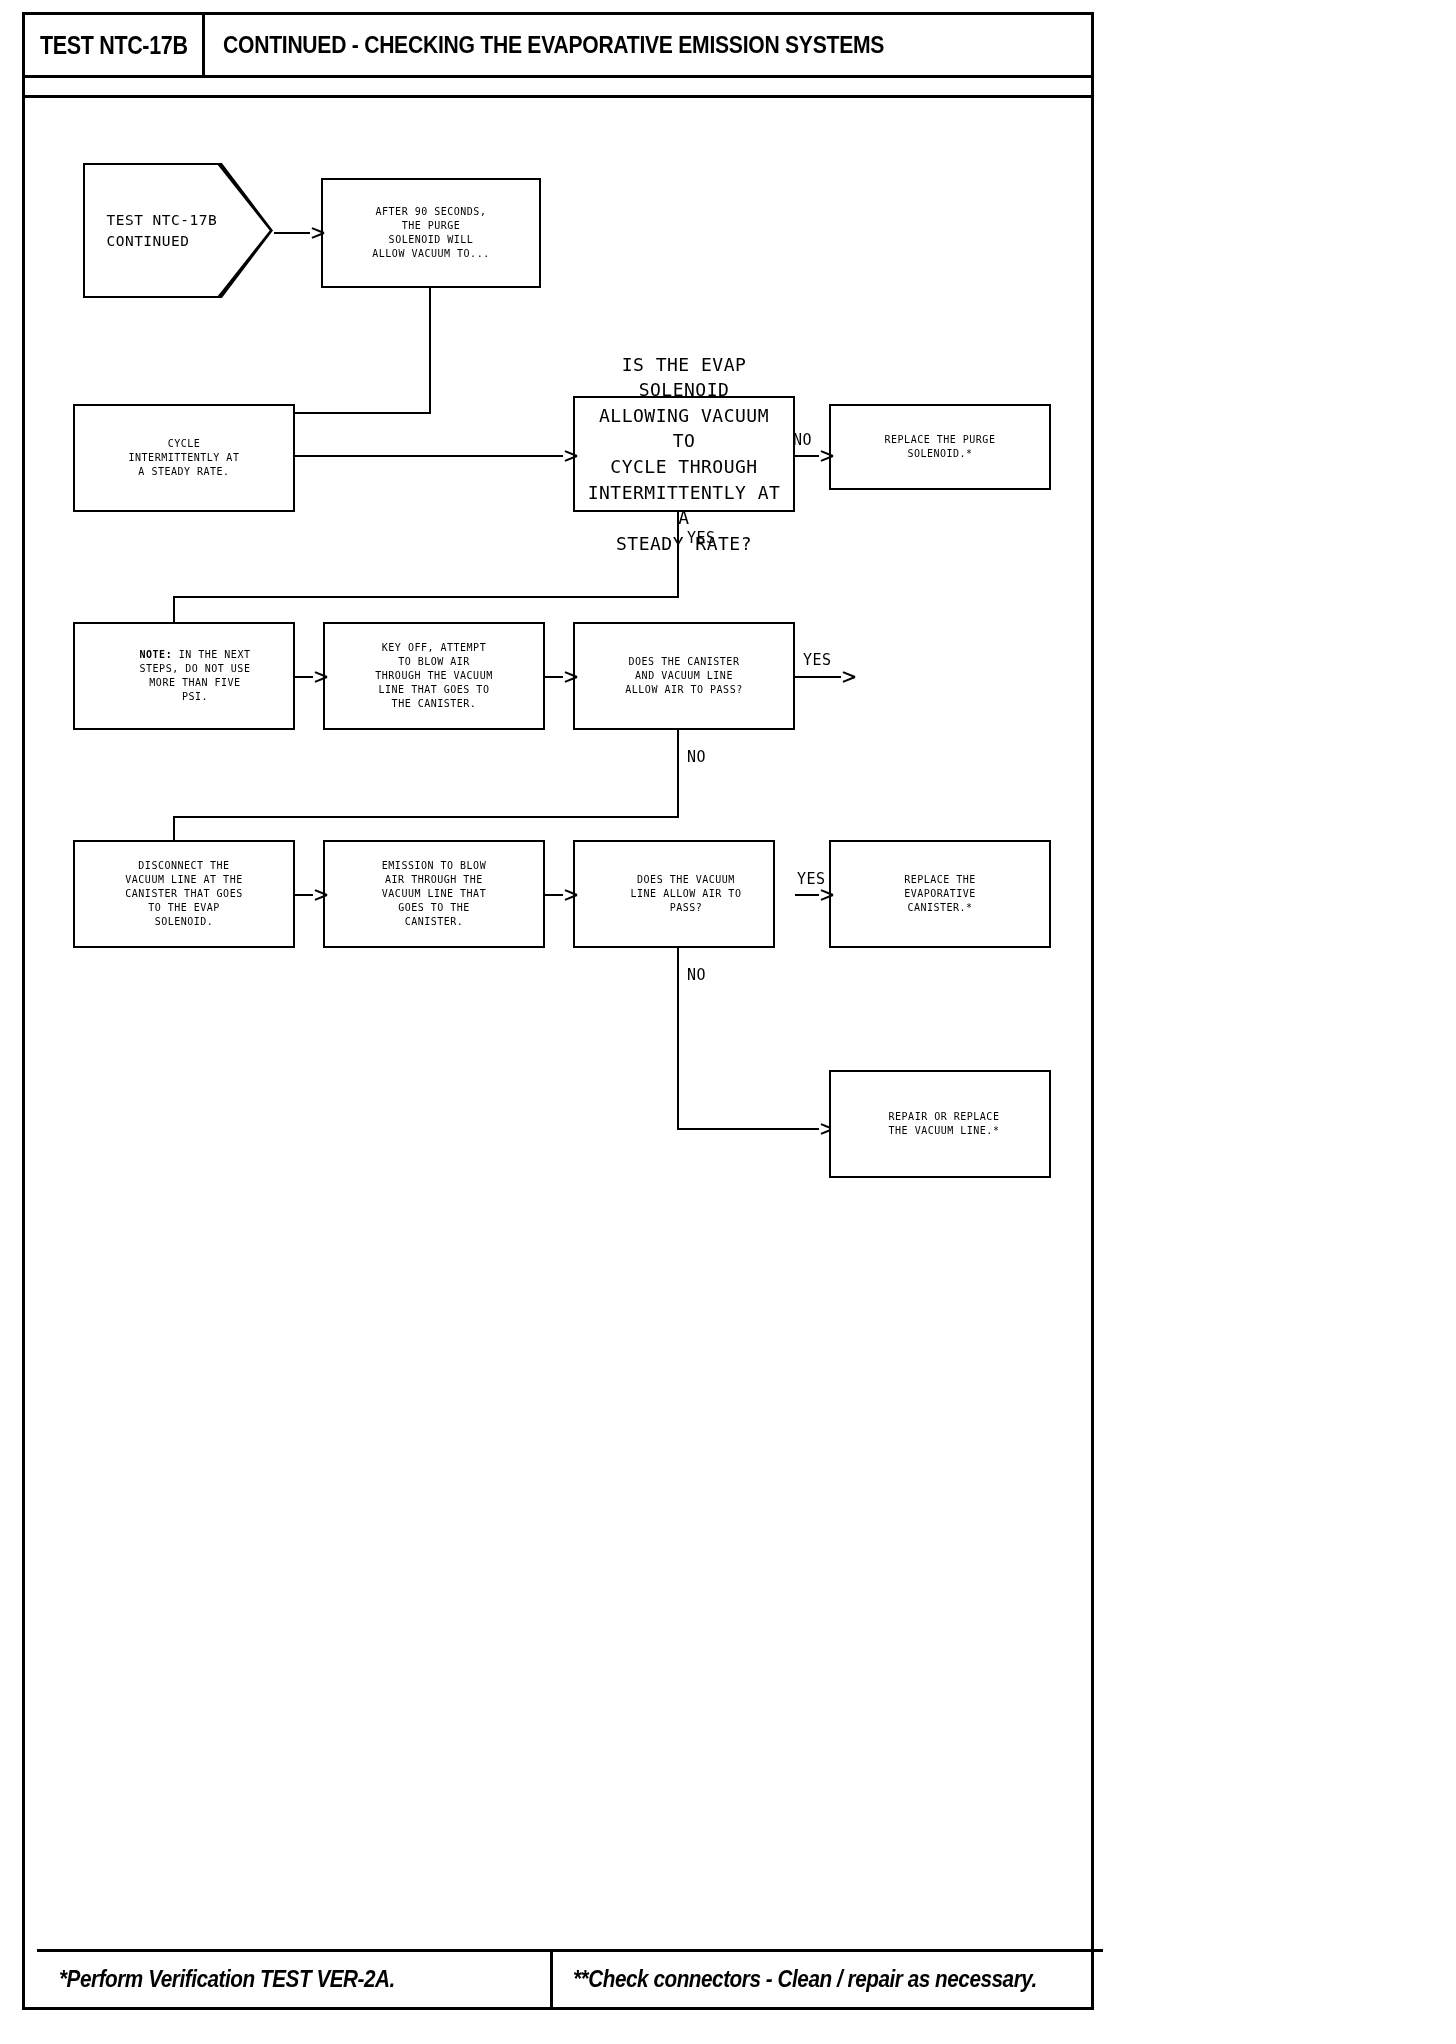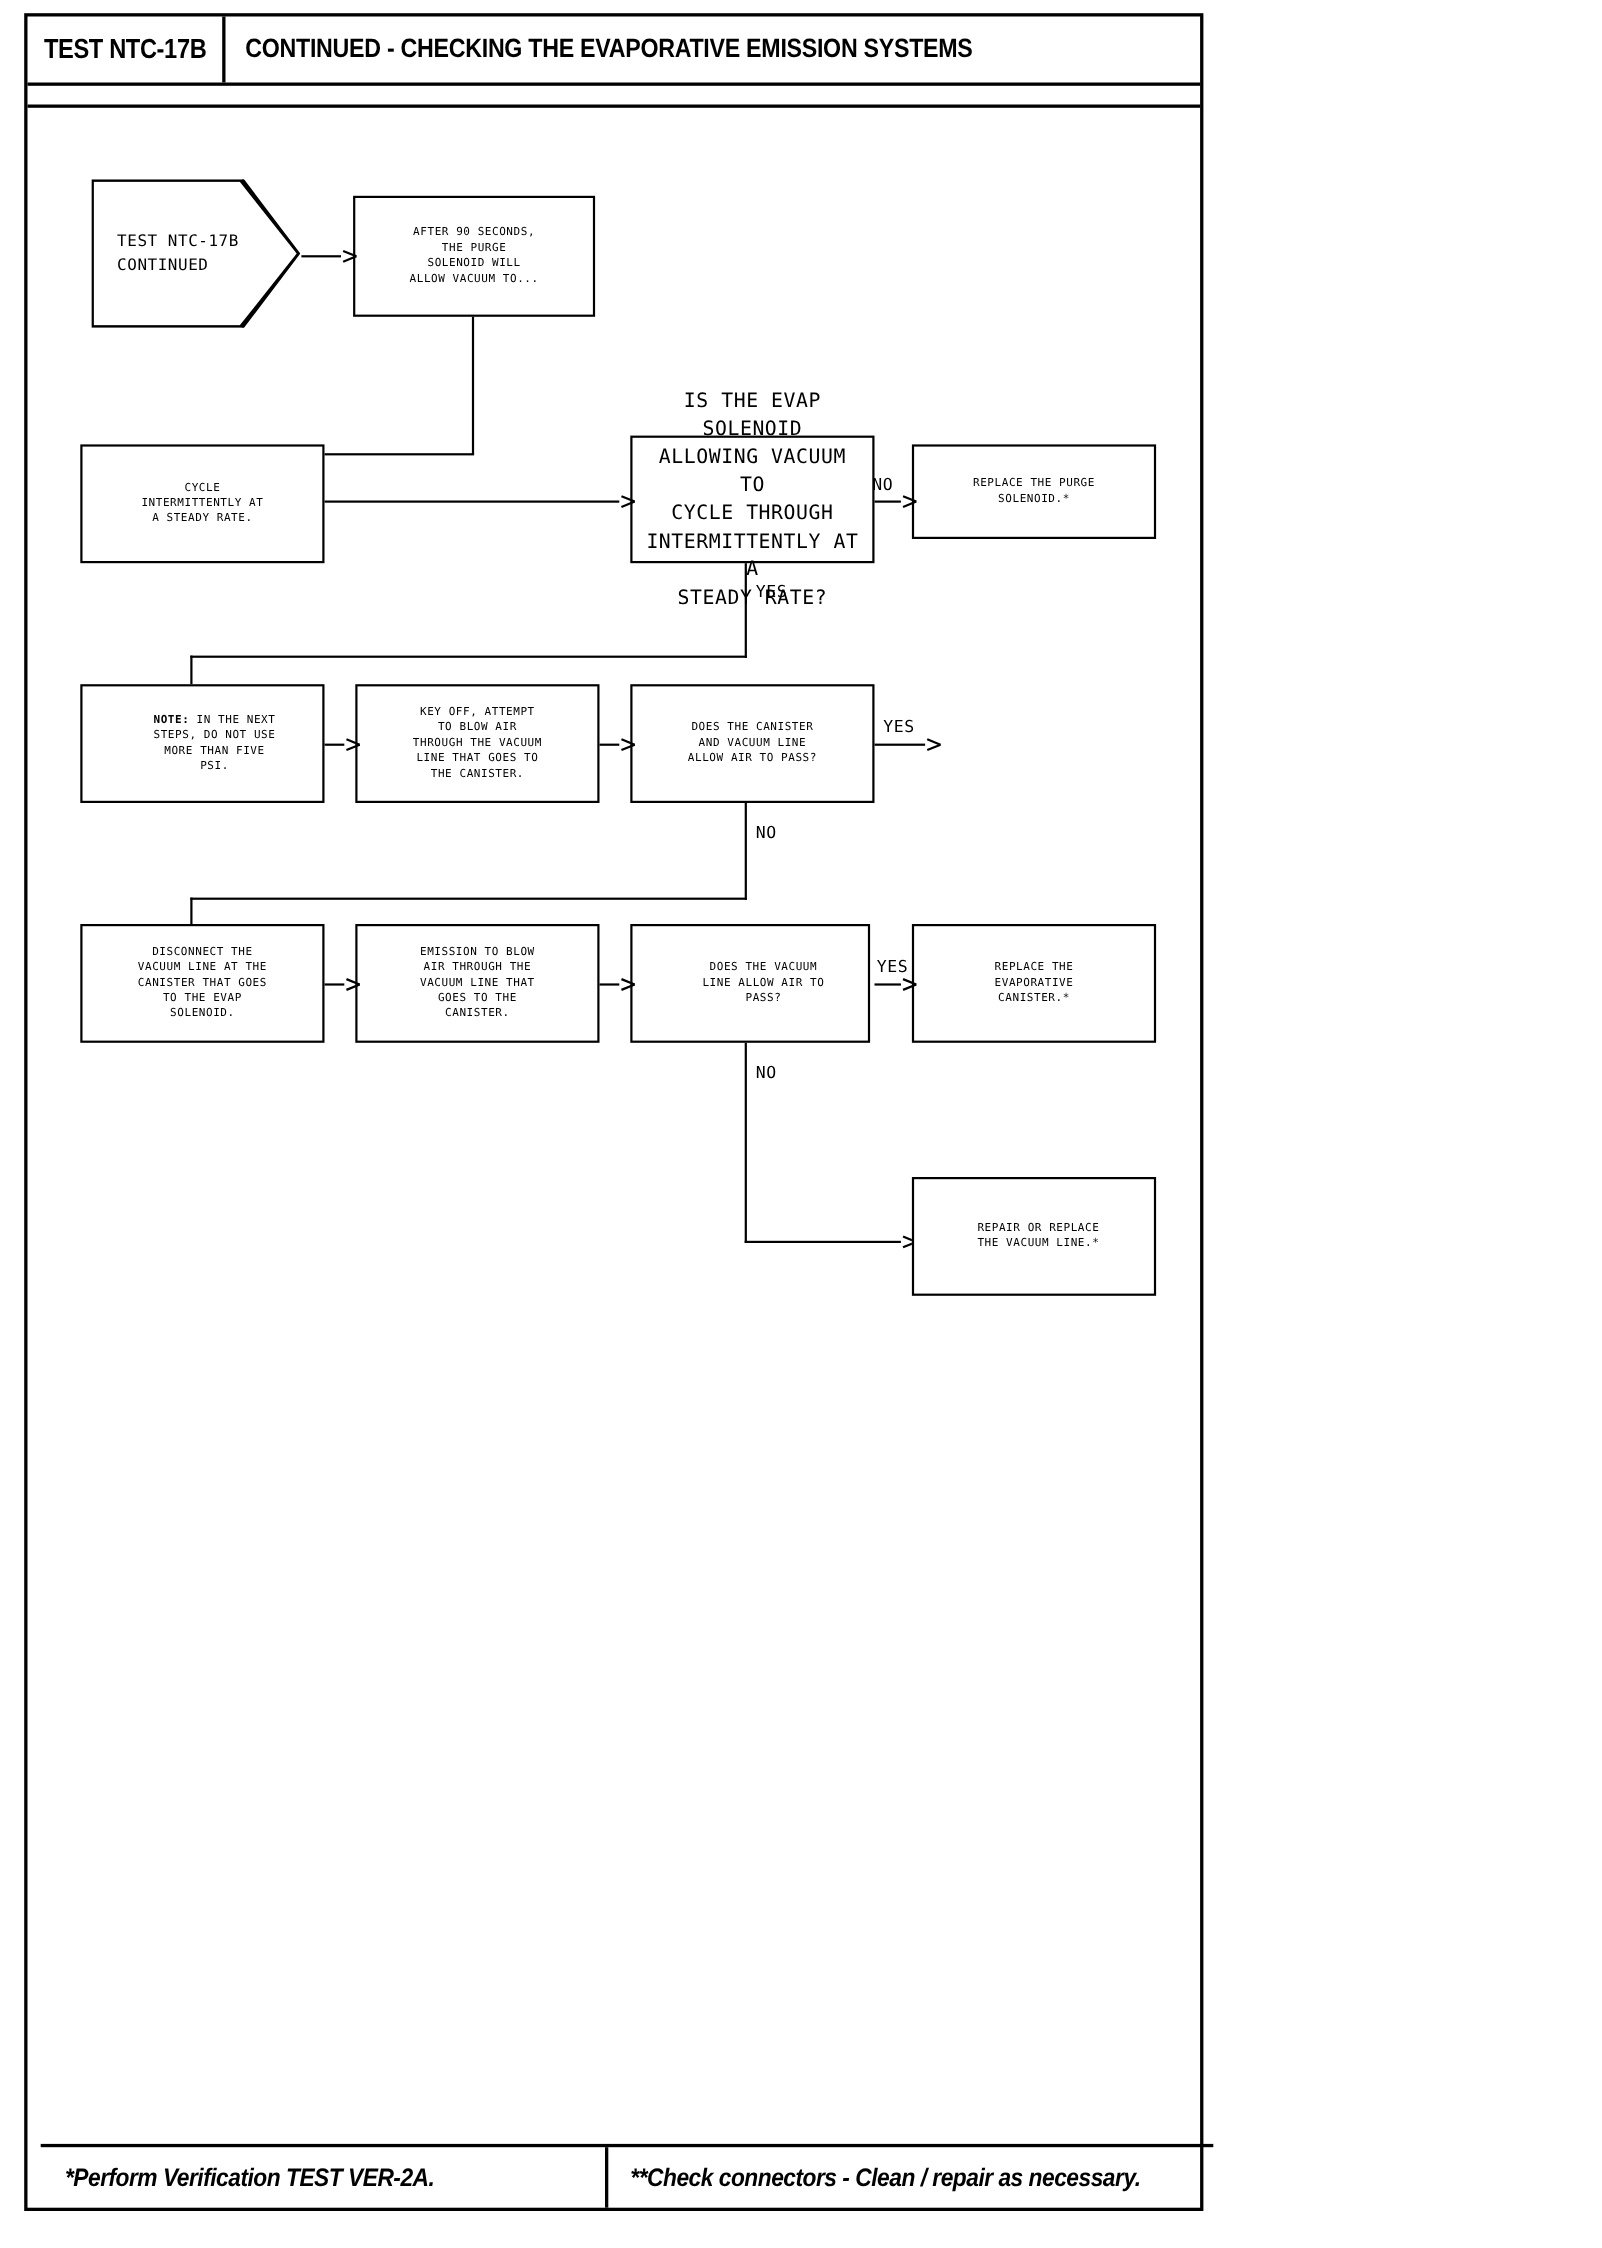--- a/index.html
+++ b/index.html
@@ -190,21 +190,21 @@
     </div>
 
     <div class="node" style="left:298px;top:742px;width:222px;height:108px;">
       <div class="txt">EMISSION TO BLOW
 AIR THROUGH THE
 VACUUM LINE THAT
 GOES TO THE
 CANISTER.</div>
     </div>
 
-    <div class="node" style="left:548px;top:742px;width:218px;height:108px;padding-left:24px;">
+    <div class="node" style="left:548px;top:742px;width:202px;height:108px;padding-left:24px;">
       <div class="txt">DOES THE VACUUM
 LINE ALLOW AIR TO
 PASS?</div>
     </div>
 
     <div class="node" style="left:804px;top:742px;width:222px;height:108px;">
       <div class="txt">REPLACE THE
 EVAPORATIVE
 CANISTER.*</div>
     </div>

